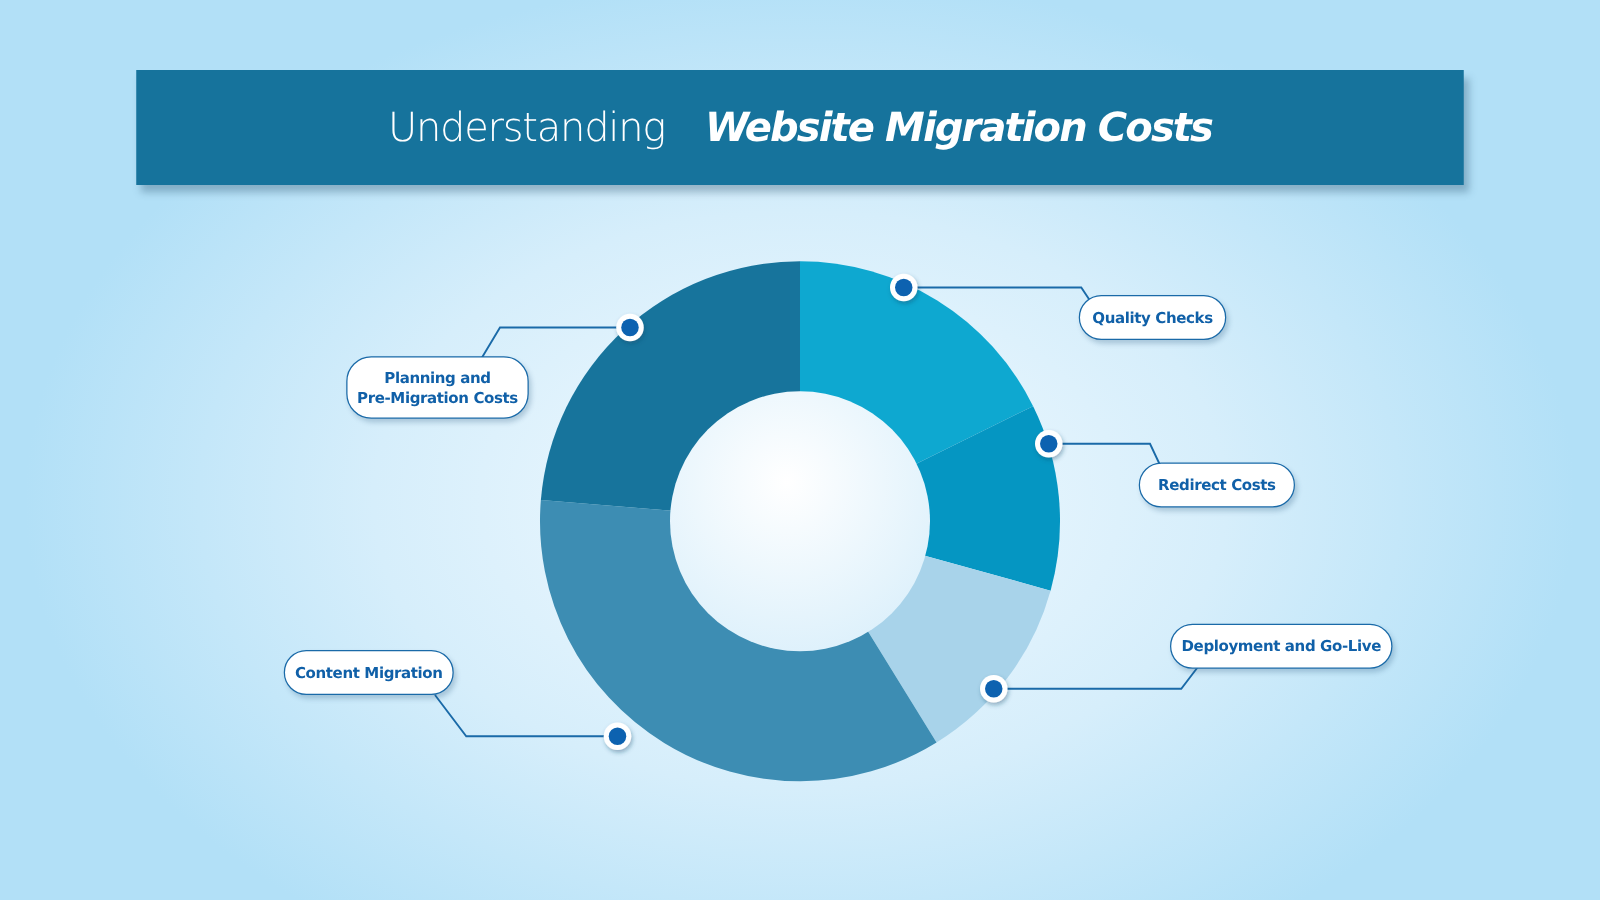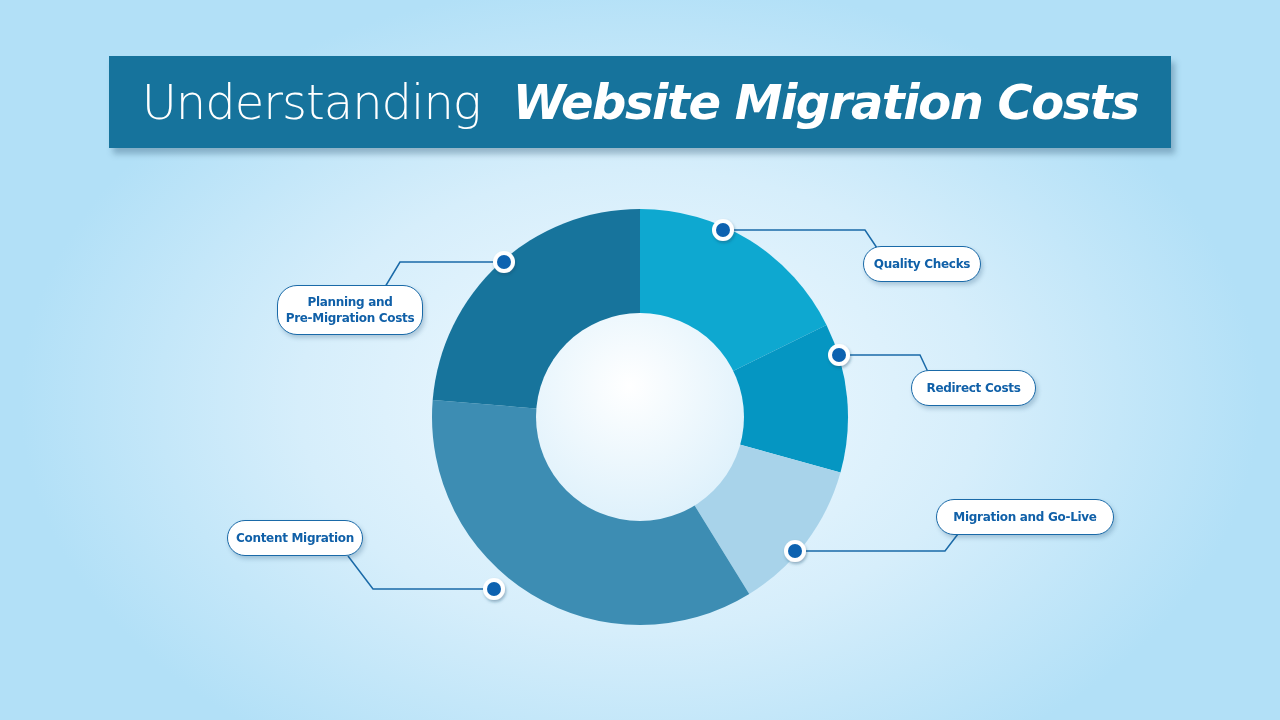--- a/index.html
+++ b/index.html
@@ -5,21 +5,21 @@
   html, body { margin:0; padding:0; }
   body {
     width:1280px; height:720px; overflow:hidden; position:relative;
     background: radial-gradient(ellipse 620px 420px at 640px 400px, #f2faff 0%, #d6eefb 55%, #b2e0f7 100%);
     font-family: "DejaVu Sans", sans-serif;
   }
   .banner {
     position:absolute; left:109px; top:56px; width:1062px; height:92px;
     background:#16739c; box-shadow: 4px 6px 6px rgba(40,80,110,0.35);
     display:flex; align-items:center; justify-content:center;
-    color:#fff; font-size:48px; white-space:nowrap;
+    color:#fff; font-size:32px; white-space:nowrap;
   }
   .banner .light { font-weight:300; letter-spacing:-1px; font-family:"DejaVu Sans", sans-serif; }
   .banner .bold { font-weight:bold; font-style:italic; margin-left:32px; letter-spacing:-1.5px; font-family:"DejaVu Sans", sans-serif; }
   svg.chart { position:absolute; left:0; top:0; }
   .label {
     position:absolute; background:#fff; border:1.5px solid #1a6aa8;
     border-radius:20px; color:#1060a8; font-weight:bold; font-size:12px;
     display:flex; align-items:center; justify-content:center; text-align:center;
     box-shadow: 2px 3px 4px rgba(30,80,120,0.25); letter-spacing:-0.3px; line-height:16px;
     font-family:"DejaVu Sans", sans-serif;
@@ -82,16 +82,16 @@
       </g>
   </g>
 </svg>
 
 <div class="label" style="left:242px;top:285px;width:144px;height:48px;margin-left:35px;">
   <div>
     <div>Planning and</div>
     <div>Pre-Migration Costs</div>
   </div>
 </div>
-<div class="label" style="left:863px;top:246px;width:116px;height:34px;">Quality Checks</div>
+<div class="label" style="left:863px;top:236px;width:116px;height:34px;">Quality Checks</div>
 <div class="label" style="left:911px;top:370px;width:123px;height:34px;">Redirect Costs</div>
-<div class="label" style="left:936px;top:499px;width:176px;height:34px;">Migration and Go-Live</div>
+<div class="label" style="left:936px;top:499px;width:176px;height:34px;">Deployment and Go-Live</div>
 <div class="label" style="left:227px;top:520px;width:134px;height:34px;">Content Migration</div>
 
 </body></html>

